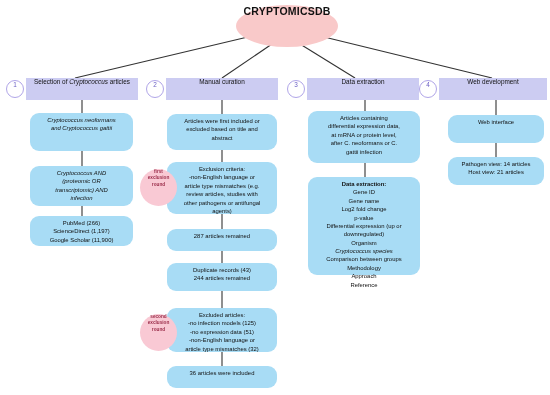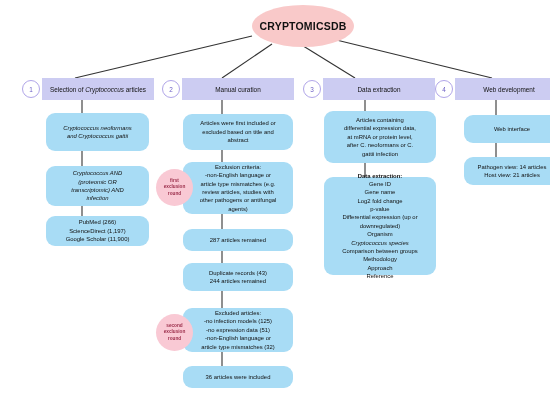--- a/index.html
+++ b/index.html
@@ -23,24 +23,23 @@
   #lines {
     position: absolute;
     left: 0; top: 0;
     width: 550px; height: 395px;
     pointer-events: none;
   }
   .node {
     position: absolute;
     box-sizing: border-box;
     display: flex;
-    align-items: center;
+    align-items: flex-start;
     justify-content: center;
     text-align: center;
-    margin-left: 16px;
   }
   
   .root-ellipse {
     background: #f9c9c9;
     border-radius: 50%;
     font-weight: bold;
     font-size: 10.5px;
     letter-spacing: 0.2px;
     color: #111;
   }

